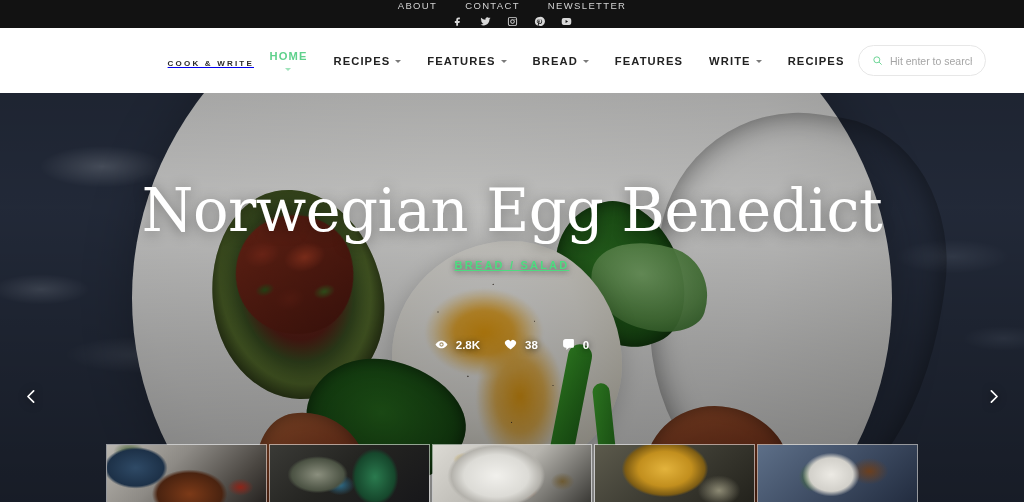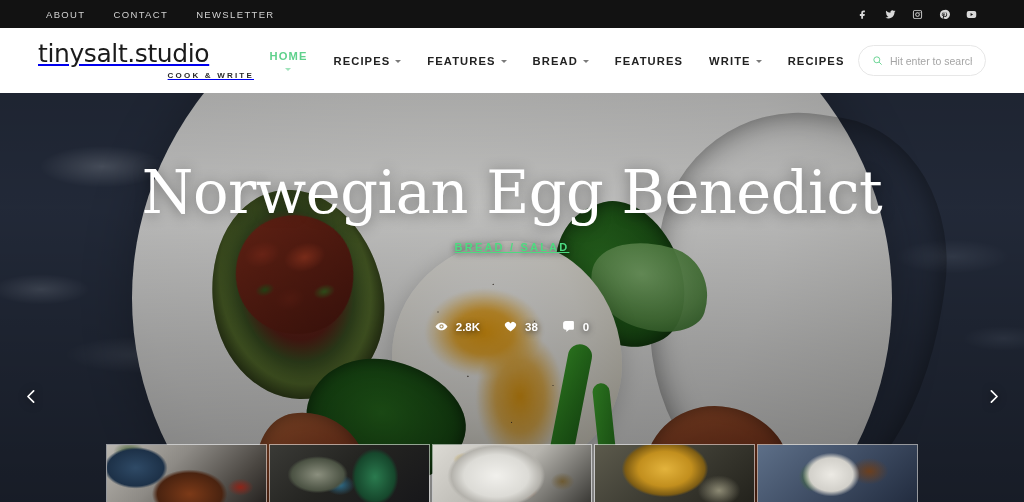--- a/index.html
+++ b/index.html
@@ -8,20 +8,21 @@
     width:1024px; height:502px; overflow:hidden;
     font-family:"Liberation Sans", sans-serif;
     background:#fff;
   }
 
   
   .topbar{
     height:28px; background:#121212; color:#cfcfcf;
     display:flex; align-items:center; justify-content:space-between;
     padding:0 46px;
+    flex-direction:column;
   }
   .topbar-links{ display:flex; gap:28px; }
   .topbar-links a{
     color:#d2d2d2; text-decoration:none; font-size:9.5px;
     letter-spacing:1.35px; font-weight:400;
   }
   .topbar-social{ display:flex; gap:13px; align-items:center; }
   .soc{
     width:14px; height:14px; display:flex; align-items:center;
     justify-content:center; color:#d8d8d8;
@@ -218,21 +219,21 @@
   }
 
   .hero-shade{
     position:absolute; inset:0;
     background:linear-gradient(180deg, rgba(0,0,0,.30) 0%, rgba(0,0,0,.22) 28%, rgba(0,0,0,.34) 62%, rgba(0,0,0,.46) 100%);
   }
 
   
   .hero-content{
     position:absolute; inset:0; display:flex; flex-direction:column;
-    align-items:center; justify-content:flex-start; padding-top:69px;
+    align-items:center; justify-content:flex-start; padding-top:87px;
   }
   .hero-title{
     font-family:"DejaVu Serif", serif; font-size:59px; line-height:1.06;
     color:#fff; font-weight:400; text-align:center;
     text-shadow:0 2px 14px rgba(0,0,0,.42); letter-spacing:-0.5px;
   }
   .hero-cat{
     margin-top:16px; color:#4ddb80; font-size:11px; font-weight:700;
     letter-spacing:2.2px; text-shadow:0 1px 6px rgba(0,0,0,.6);
   }
@@ -328,21 +329,20 @@
     <a href="#" class="soc" title="YouTube">
       <svg viewBox="0 0 24 24">
           <path d="M22 7.2a3 3 0 0 0-2.1-2.1C18 4.5 12 4.5 12 4.5s-6 0-7.9.6A3 3 0 0 0 2 7.2 31 31 0 0 0 1.5 12 31 31 0 0 0 2 16.8a3 3 0 0 0 2.1 2.1c1.9.6 7.9.6 7.9.6s6 0 7.9-.6a3 3 0 0 0 2.1-2.1A31 31 0 0 0 22.5 12 31 31 0 0 0 22 7.2zM10 15.2V8.8l5.4 3.2z"></path>
         </svg>
     </a>
   </div>
 </div>
 
 <header class="header">
   <a href="#" class="brand">
-    <div class="brand-name">tinysalt.studio</div>
     <div class="brand-tag">COOK &amp; WRITE</div>
   </a>
 
   <nav class="mainnav">
     <div class="navitem active">
       <span>HOME</span>
       <i class="caret"></i>
     </div>
     <div class="navitem">
       <span>RECIPES</span>

